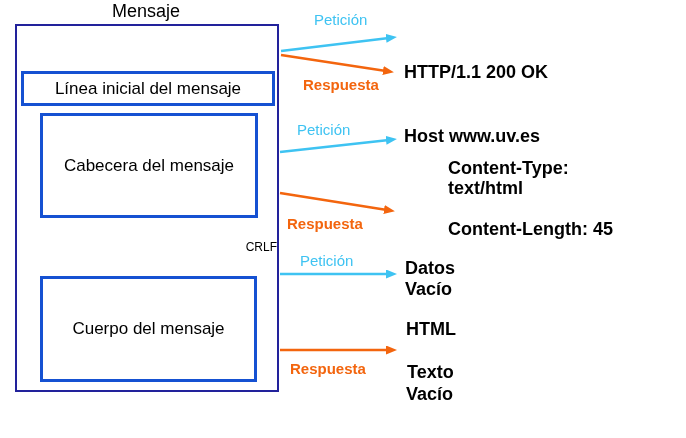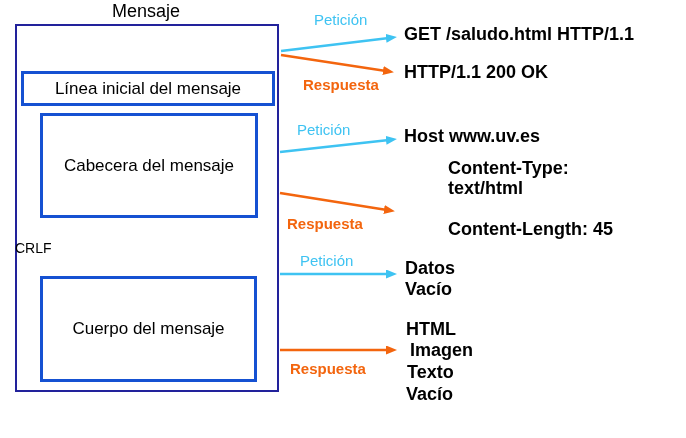--- a/index.html
+++ b/index.html
@@ -37,22 +37,22 @@
     text-align: center;
     font-size: 17px;
     background: #ffffff;
   }
   .line-box   { left: 21px; top: 36px; width: 254px; height: 35px; margin-top: 35px; }
   .header-box { left: 40px; top: 113px; width: 218px; height: 105px; }
   .body-box   { left: 40px; top: 276px; width: 217px; height: 106px; }
 
   .crlf {
     left: 15px; top: 240px; width: 262px;
-    text-align: left;
-    font-size: 14px;
+    text-align: right;
+    font-size: 12px;
   }
 
   .arrow-layer { left: 0; top: 0; width: 686px; height: 438px; pointer-events: none; }
 
   .flow-label { font-size: 15px; white-space: nowrap; }
   .req-label  { color: #3EC3F2; }
   .resp-label { color: #F3650E; font-weight: bold; }
 
   .rt { font-size: 18px; font-weight: bold; white-space: nowrap; line-height: 21px; }
 
@@ -116,28 +116,26 @@
     <line x1="280" y1="350" x2="389" y2="350" stroke="#F3650E" stroke-width="2.5" marker-end="url(#head-orange)"></line>
   </svg>
 
   <div class="abs flow-label req-label lbl-req-1">Petición</div>
   <div class="abs flow-label resp-label lbl-resp-1">Respuesta</div>
   <div class="abs flow-label req-label lbl-req-2">Petición</div>
   <div class="abs flow-label resp-label lbl-resp-2">Respuesta</div>
   <div class="abs flow-label req-label lbl-req-3">Petición</div>
   <div class="abs flow-label resp-label lbl-resp-3">Respuesta</div>
 
-  <div class="abs rt txt-get">GET /saludo.html HTTP/1.1</div>
   <div class="abs rt txt-200">HTTP/1.1 200 OK</div>
 
   <div class="abs rt txt-host">Host www.uv.es</div>
   <div class="abs rt txt-ctype">Content-Type:</div>
   <div class="abs rt txt-texthtml">text/html</div>
   <div class="abs rt txt-clength">Content-Length: 45</div>
 
   <div class="abs rt txt-datos">Datos</div>
   <div class="abs rt txt-vacio1">Vacío</div>
   <div class="abs rt txt-html">HTML</div>
-  <div class="abs rt txt-imagen">Imagen</div>
   <div class="abs rt txt-texto">Texto</div>
   <div class="abs rt txt-vacio2">Vacío</div>
 
 </div>
 
 </body></html>

